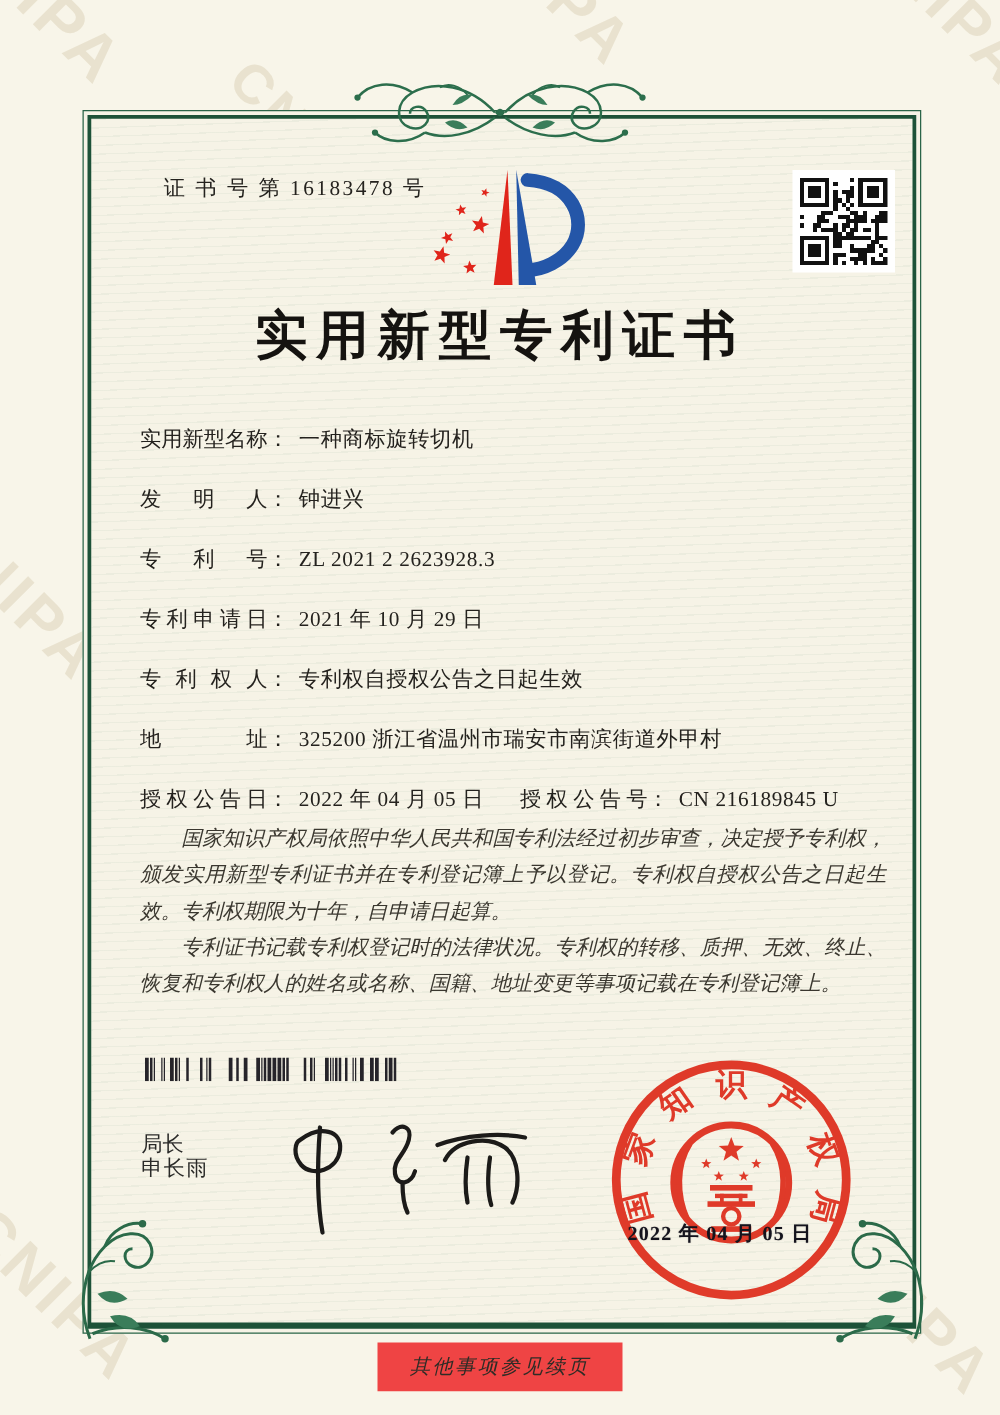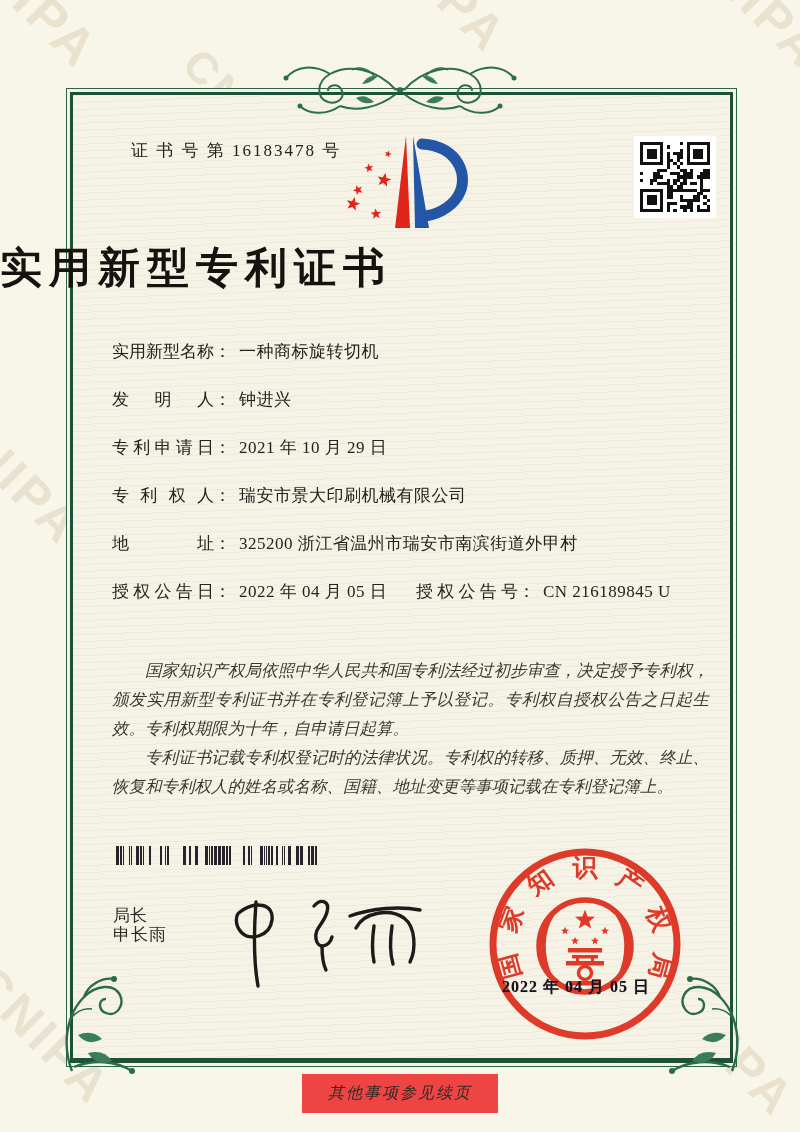--- a/index.html
+++ b/index.html
@@ -35,21 +35,21 @@
   .cert-no {
     position:absolute; left:131px; top:139px;
     font-size:17px; color:#24221e; letter-spacing:2px;
   }
   .logo { position:absolute; left:336px; top:124px; }
   .qr-box {
     position:absolute; left:634px; top:136px; width:82px; height:82px;
     background:#ffffff; display:flex; align-items:center; justify-content:center;
   }
   .title {
-    position:absolute; left:0; right:0; top:240px; text-align:left;
+    position:absolute; left:0; right:0; top:240px; text-align:center;
     font-size:42px; font-weight:bold; color:#151310; letter-spacing:7px;
   }
   
   .fields { position:absolute; left:112px; top:340px; width:600px; }
   .field-row { position:relative; height:48px; font-size:17px; color:#24221e; }
   .field-label {
     display:inline-block; width:102px; text-align:justify; text-align-last:justify;
     vertical-align:top;
   }
   .field-colon { display:inline-block; }
@@ -309,24 +309,27 @@
   <div class="title">实用新型专利证书</div>
 
   <div class="fields">
     <div class="field-row">
       <span class="field-label">实用新型名称</span><span class="field-colon">：</span><span class="field-value">一种商标旋转切机</span>
     </div>
     <div class="field-row">
       <span class="field-label">发明人</span><span class="field-colon">：</span><span class="field-value">钟进兴</span>
     </div>
     <div class="field-row">
+      <span class="field-label">专利号</span><span class="field-colon">：</span><span class="field-value">ZL 2021 2 2623928.3</span>
+    </div>
+    <div class="field-row">
       <span class="field-label">专利申请日</span><span class="field-colon">：</span><span class="field-value">2021 年 10 月 29 日</span>
     </div>
     <div class="field-row">
-      <span class="field-label">专利权人</span><span class="field-colon">：</span><span class="field-value">瑞安市景大印刷机械有限公司</span>
+      <span class="field-label">专利权人</span><span class="field-colon">：</span><span class="field-value">专利权自授权公告之日起生效</span>
     </div>
     <div class="field-row">
       <span class="field-label">地址</span><span class="field-colon">：</span><span class="field-value">325200 浙江省温州市瑞安市南滨街道外甲村</span>
     </div>
     <div class="field-row">
       <span class="field-label">授权公告日</span><span class="field-colon">：</span><span class="field-value">2022 年 04 月 05 日</span>
       <span class="grant-no">
         <span class="field-label">授权公告号</span><span class="field-colon">：</span><span class="field-value">CN 216189845 U</span>
       </span>
     </div>

